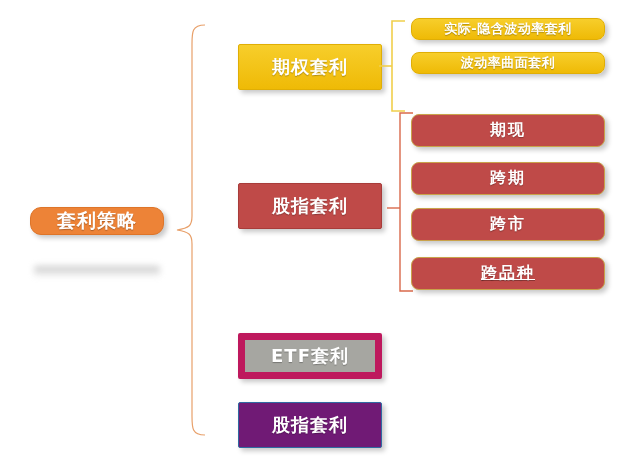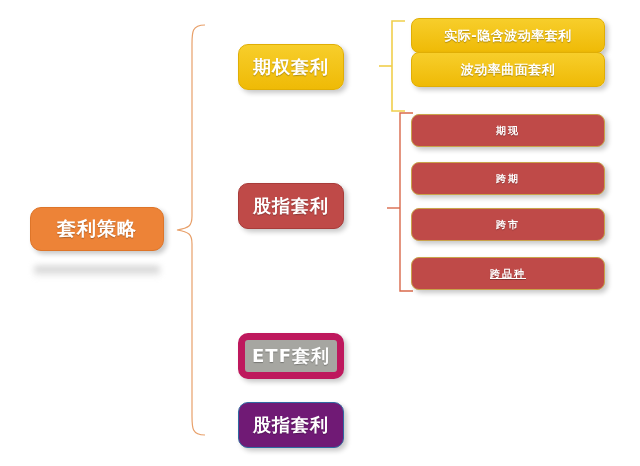--- a/index.html
+++ b/index.html
@@ -29,70 +29,70 @@
     letter-spacing: 1px;
     font-weight: bold;
     text-shadow: 0 1px 1px rgba(0,0,0,0.28);
     box-shadow: 3px 3px 5px rgba(0,0,0,0.22);
     white-space: nowrap;
   }
 
   
   .node-root {
     left: 30px;  top: 207px;
-    width: 134px; height: 44px;
+    width: 134px; height: 28px;
     background: #ED8337;
     border: 1px solid #DE7529;
     font-size: 19px;
     border-radius: 11px;
   }
   
   .root-reflection {
     position: absolute;
     left: 34px; top: 266px;
     width: 126px; height: 11px;
     background: linear-gradient(to bottom, rgba(150,150,150,0.55), rgba(180,180,180,0.05));
     filter: blur(3px);
     border-radius: 3px;
   }
 
   
   .node-l2 {
     left: 238px;
-    width: 106px;
+    width: 144px;
     height: 46px;
     font-size: 18px;
-    border-radius: 10px;
+    border-radius: 2px;
   }
   .n-opt   { top: 44px;  background: #F2C20C; background: linear-gradient(to bottom,#F7CE2B,#EFBA06); border: 1px solid #E0AE05; }
   .n-comm  { top: 183px; background: #BF4A48; border: 1px solid #A83C3A; }
   .n-conv  { top: 262px; background: #4A8434; border: 1px solid #3F7129; }
   .n-etf   { top: 333px; background: #A6A6A1; border: 7px solid #be185d; }
   .n-index { top: 402px; background: #701a75; border: 1px solid #3069A1; }
 
   
   .node-l3-gold {
     left: 411px;
     width: 194px;
-    height: 35px;
+    height: 22px;
     font-size: 13px;
     border-radius: 8px;
     background: linear-gradient(to bottom,#F7CE2B,#EFBA06);
     border: 1px solid #E0AE05;
     letter-spacing: 0.5px;
   }
   .g1 { top: 18px; }
   .g2 { top: 52px; }
 
   
   .node-l3-red {
     left: 411px;
     width: 194px;
     height: 33px;
-    font-size: 10px;
+    font-size: 16px;
     border-radius: 8px;
     background: #BF4A48;
     border: 1px solid #C9A24B;
     letter-spacing: 2px;
   }
   .r1 { top: 114px; }
   .r2 { top: 162px; }
   .r3 { top: 208px; }
   .r4 { top: 257px; text-decoration: underline; }
 

